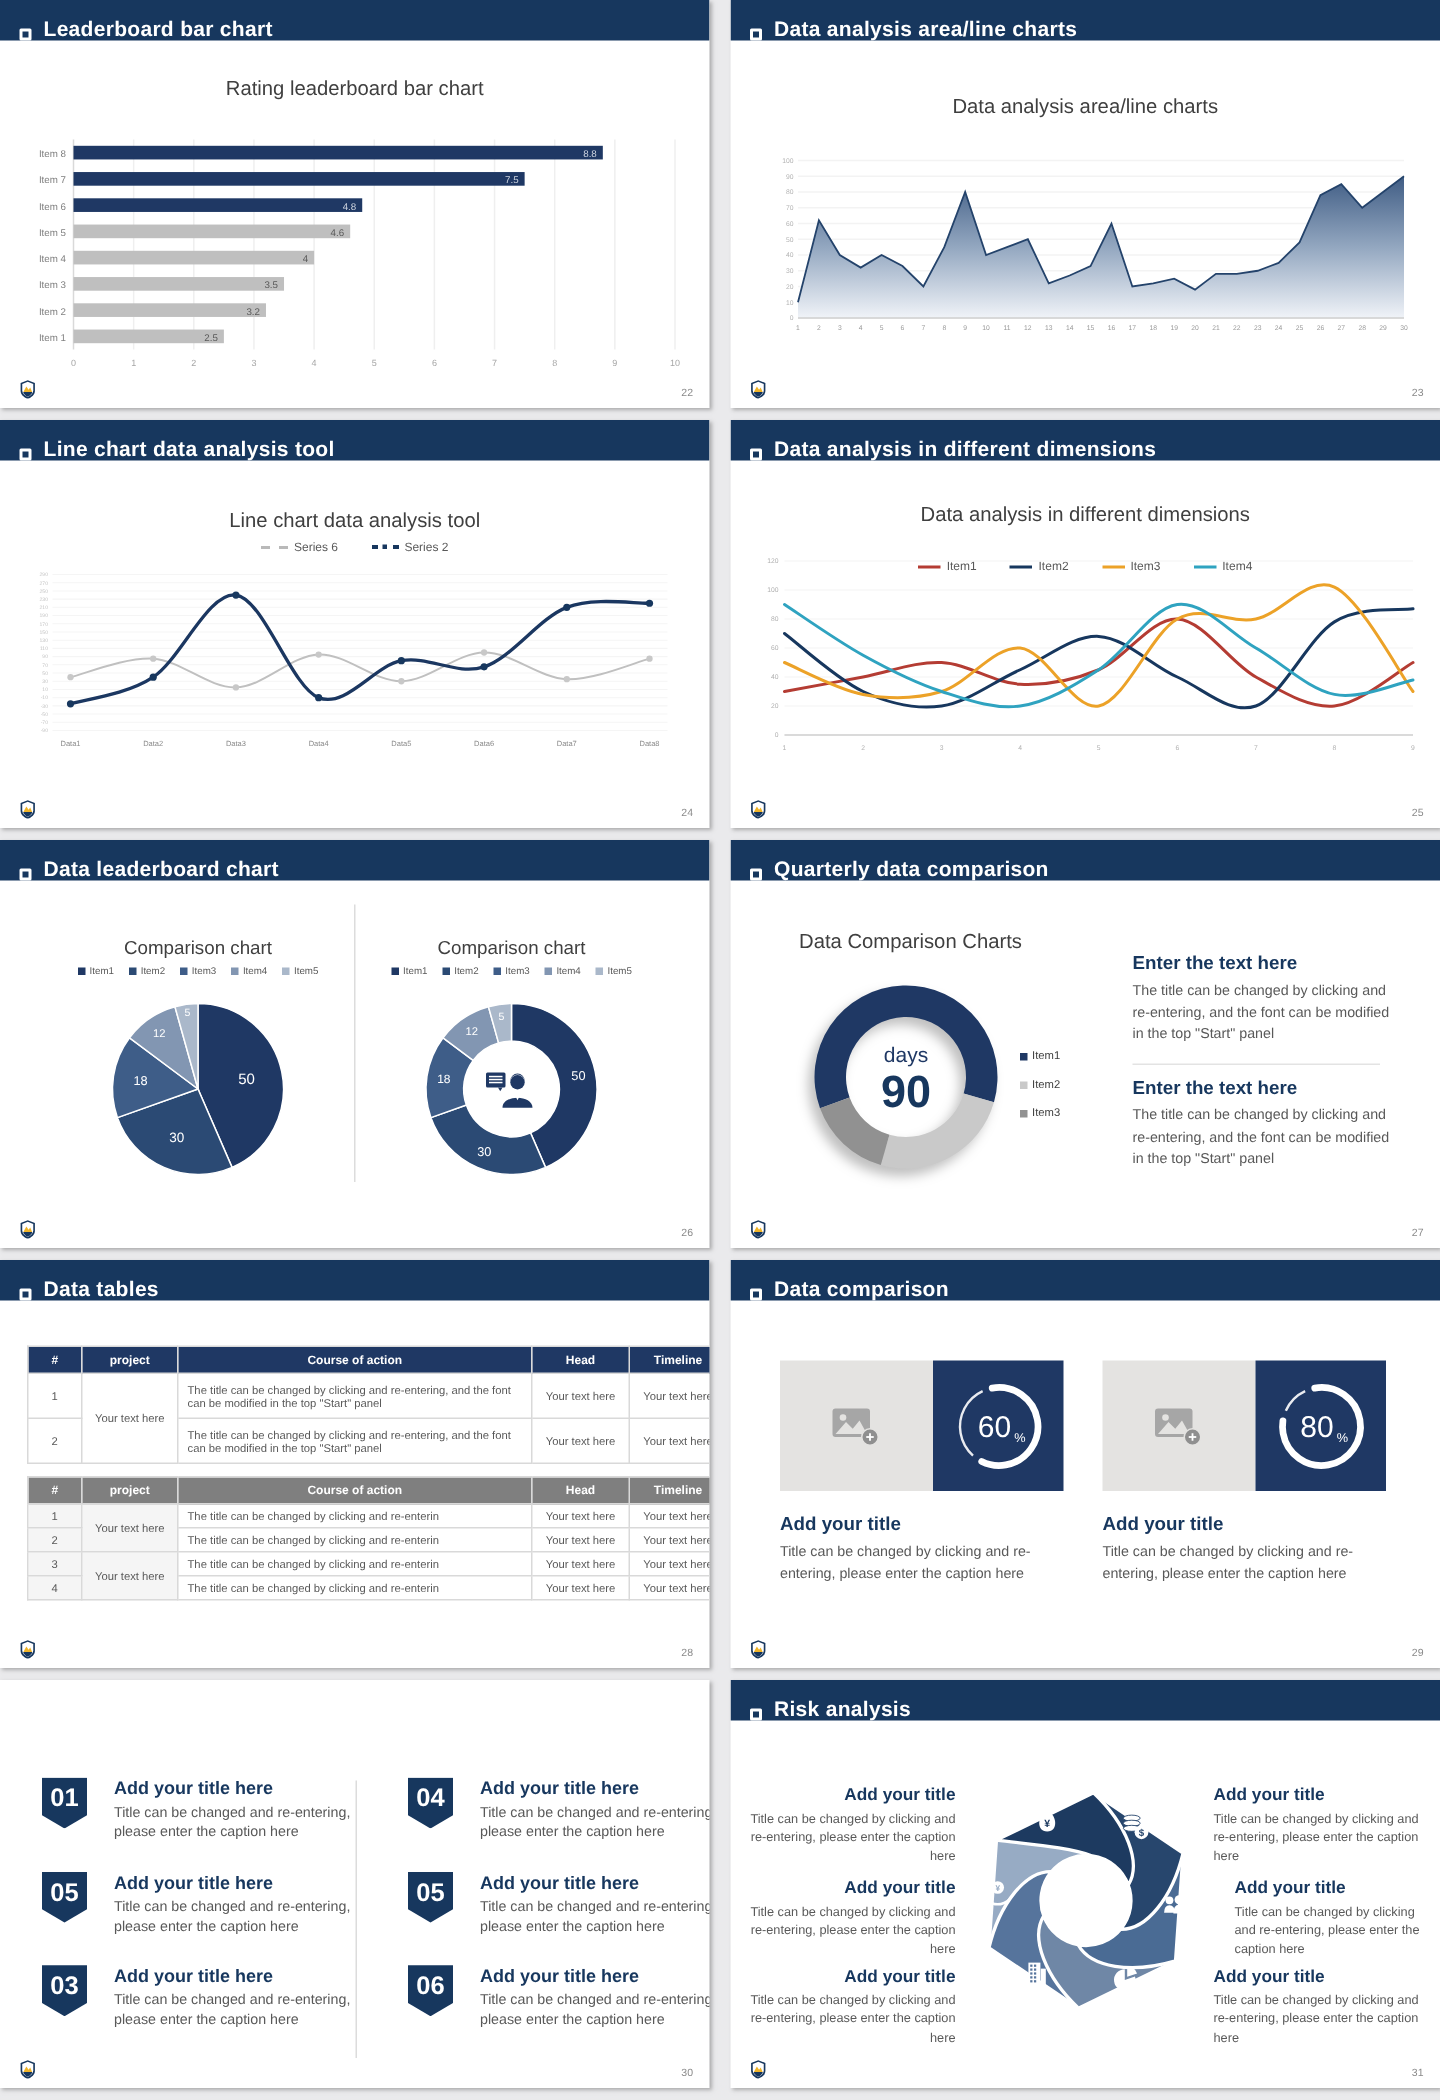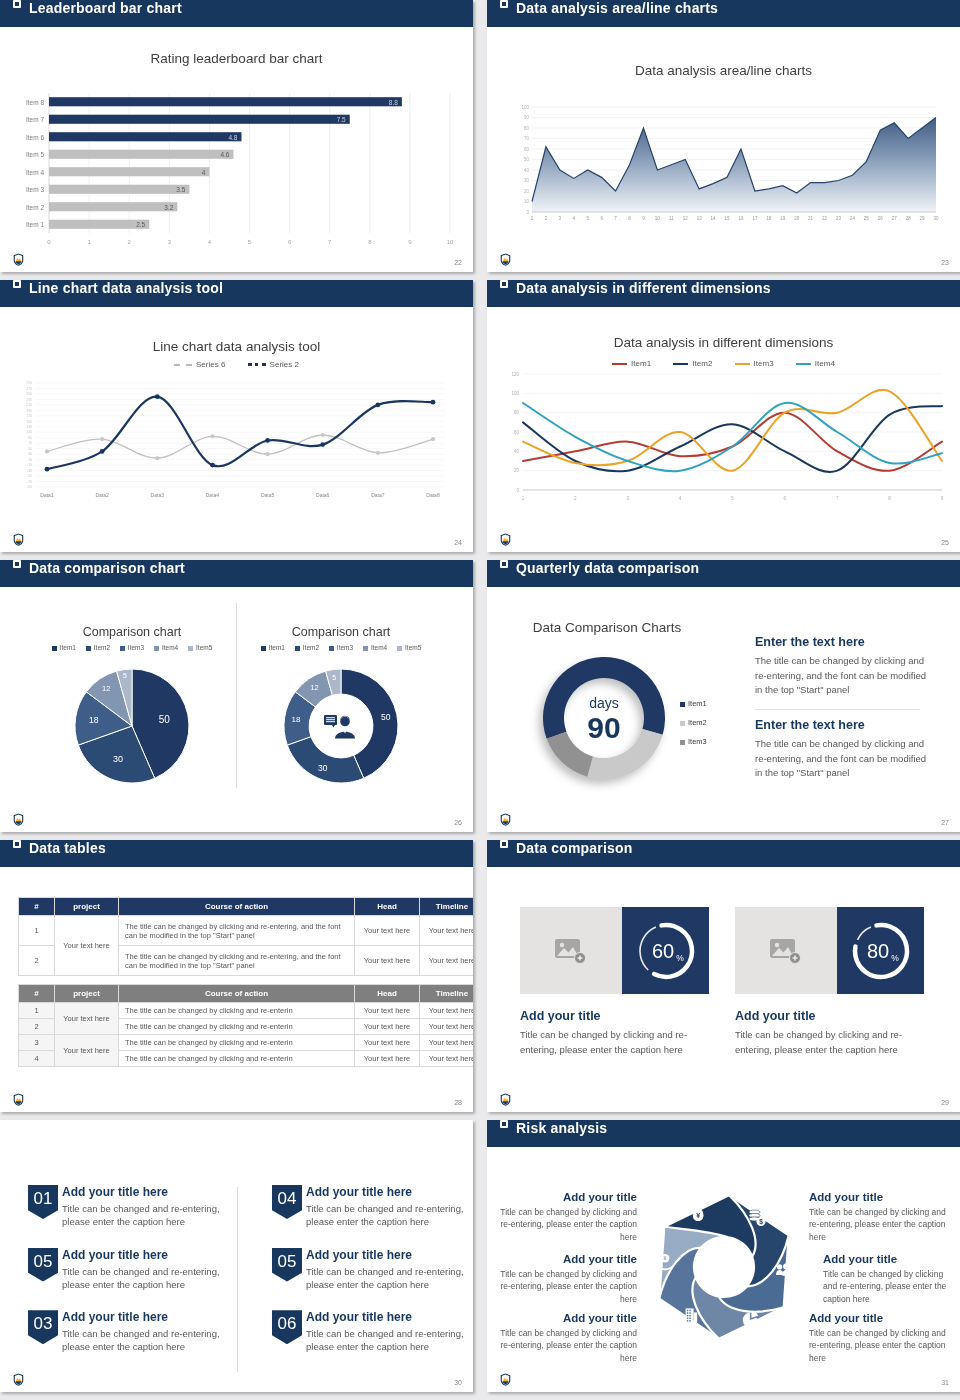--- a/index.html
+++ b/index.html
@@ -1,19 +1,19 @@
 <!DOCTYPE html>
 <html><head>
 <meta charset="utf-8">
 <style>
   *{margin:0;padding:0;box-sizing:border-box}
   html,body{width:960px;height:1400px;background:#eaeaec;font-family:"Liberation Sans",sans-serif;overflow:hidden}
   .grid{display:grid;grid-template-columns:473px 473px;column-gap:14px;row-gap:8px;grid-auto-rows:272px}
   .slide{background:#fff;position:relative;overflow:hidden;box-shadow:1.5px 1.5px 2.5px rgba(110,110,110,.5)}
-  .hdr{height:27px;background:#17375e;display:flex;align-items:flex-start;padding-left:13px}
+  .hdr{height:27px;background:#17375e;display:flex;align-items:flex-end;padding-left:13px}
   .sq{width:8px;height:8px;border:2px solid #fff;border-radius:1px;margin-right:8px;flex:none}
   .hdr-t{color:#fff;font-weight:bold;font-size:14px;letter-spacing:.2px;white-space:nowrap}
   .body{position:absolute;top:27px;left:0;right:0;bottom:0}
   .ct{position:absolute;width:100%;text-align:center;color:#3f3f3f;font-size:13.5px}
   .chart{position:absolute}
   .logo{position:absolute;left:13px;bottom:6px;width:11px;height:13px}
   .pno{position:absolute;right:11px;bottom:6px;font-size:7px;color:#8a8a8a}
   
   .lgrow{position:absolute;width:100%;text-align:center;font-size:8px;color:#595959}
   .lgrow .it{margin:0 10px;white-space:nowrap}
@@ -47,22 +47,22 @@
   
   .card{position:absolute;top:40px;width:189px}
   .media{display:flex;height:87px}
   .ph{width:102px;height:87px;background:#e4e3e1;display:flex;align-items:center;justify-content:center}
   .navybox{width:87px;height:87px;background:#1f3864;display:flex;align-items:center;justify-content:center}
   .card-t{font-size:12.5px;font-weight:bold;color:#17375e;margin-top:15px}
   .card-c{font-size:9.5px;color:#595959;line-height:1.55;margin-top:5px}
   
   .toc-col{position:absolute;top:38px;width:210px}
   .toc-item{display:flex;margin-bottom:19px}
-  .badge{width:30px;height:34px;background:#17375e;clip-path:polygon(0 0,100% 0,100% 74%,50% 100%,0 74%);color:#fff;font-size:17px;font-weight:normal;text-align:center;line-height:27px;flex:none}
-  .toc-txt{margin-left:4px;width:160px}
+  .badge{width:30px;height:34px;background:#17375e;clip-path:polygon(0 0,100% 0,100% 74%,50% 100%,0 74%);color:#fff;font-size:17px;font-weight:bold;text-align:center;line-height:27px;flex:none}
+  .toc-txt{margin-left:18px;width:160px}
   .toc-t{font-size:12px;font-weight:bold;color:#17375e}
   .toc-c{font-size:9.5px;color:#595959;line-height:1.4;margin-top:3px}
   
   .risk-block{position:absolute}
   .rb-t{font-size:11.5px;font-weight:bold;color:#17375e}
   .rb-c{font-size:8.5px;color:#595959;line-height:1.45;margin-top:3px}
   .ra{text-align:right}
   #svg-days{}
 </style>
 </head>
@@ -307,21 +307,21 @@
     </div>
   </div>
 
   <div class="slide">
     <div class="hdr">
       <span class="sq"></span>
       <span class="hdr-t">Data analysis in different dimensions</span>
     </div>
     <div class="body">
       <div class="ct" style="top:28px">Data analysis in different dimensions</div>
-      <div class="lgrow" style="top:52px">
+      <div class="lgrow" style="top:66px">
         <span class="it"><span class="mk-line" style="background: rgb(180, 60, 51);"></span><span>Item1</span></span>
         <span class="it"><span class="mk-line" style="background: rgb(23, 55, 94);"></span><span>Item2</span></span>
         <span class="it"><span class="mk-line" style="background: rgb(236, 162, 40);"></span><span>Item3</span></span>
         <span class="it"><span class="mk-line" style="background: rgb(47, 163, 192);"></span><span>Item4</span></span>
       </div>
       <svg id="svg-line4" class="chart" style="left:6px;top:44px" width="456" height="158">
           <line x1="30" y1="139" x2="449" y2="139" stroke="#f3f3f3" stroke-width="0.8"></line>
           <text x="26" y="140.5" font-size="4.5" fill="#b0b0b0" text-anchor="end" font-family="Liberation Sans, sans-serif">0</text>
           <line x1="30" y1="119.66666666666667" x2="449" y2="119.66666666666667" stroke="#f3f3f3" stroke-width="0.8"></line>
           <text x="26" y="121.16666666666667" font-size="4.5" fill="#b0b0b0" text-anchor="end" font-family="Liberation Sans, sans-serif">20</text>
@@ -353,21 +353,21 @@
       <svg class="logo">
           <use href="#logo-sym"></use>
         </svg>
       <div class="pno">25</div>
     </div>
   </div>
 
   <div class="slide">
     <div class="hdr">
       <span class="sq"></span>
-      <span class="hdr-t">Data comparison chart</span>
+      <span class="hdr-t">Data leaderboard chart</span>
     </div>
     <div class="body">
       <div class="vdiv" style="left:236px;top:16px;height:185px"></div>
       <div class="half-t" style="left:14px;top:38px">Comparison chart</div>
       <div class="half-t" style="left:223px;top:38px">Comparison chart</div>
       <div class="lgrow lg-small" style="top:57px;left:14px;width:236px">
         <span class="it"><span class="mk-sq" style="background: rgb(31, 56, 100);"></span><span>Item1</span></span>
         <span class="it"><span class="mk-sq" style="background: rgb(43, 74, 116);"></span><span>Item2</span></span>
         <span class="it"><span class="mk-sq" style="background: rgb(62, 93, 136);"></span><span>Item3</span></span>
         <span class="it"><span class="mk-sq" style="background: rgb(130, 150, 178);"></span><span>Item4</span></span>

